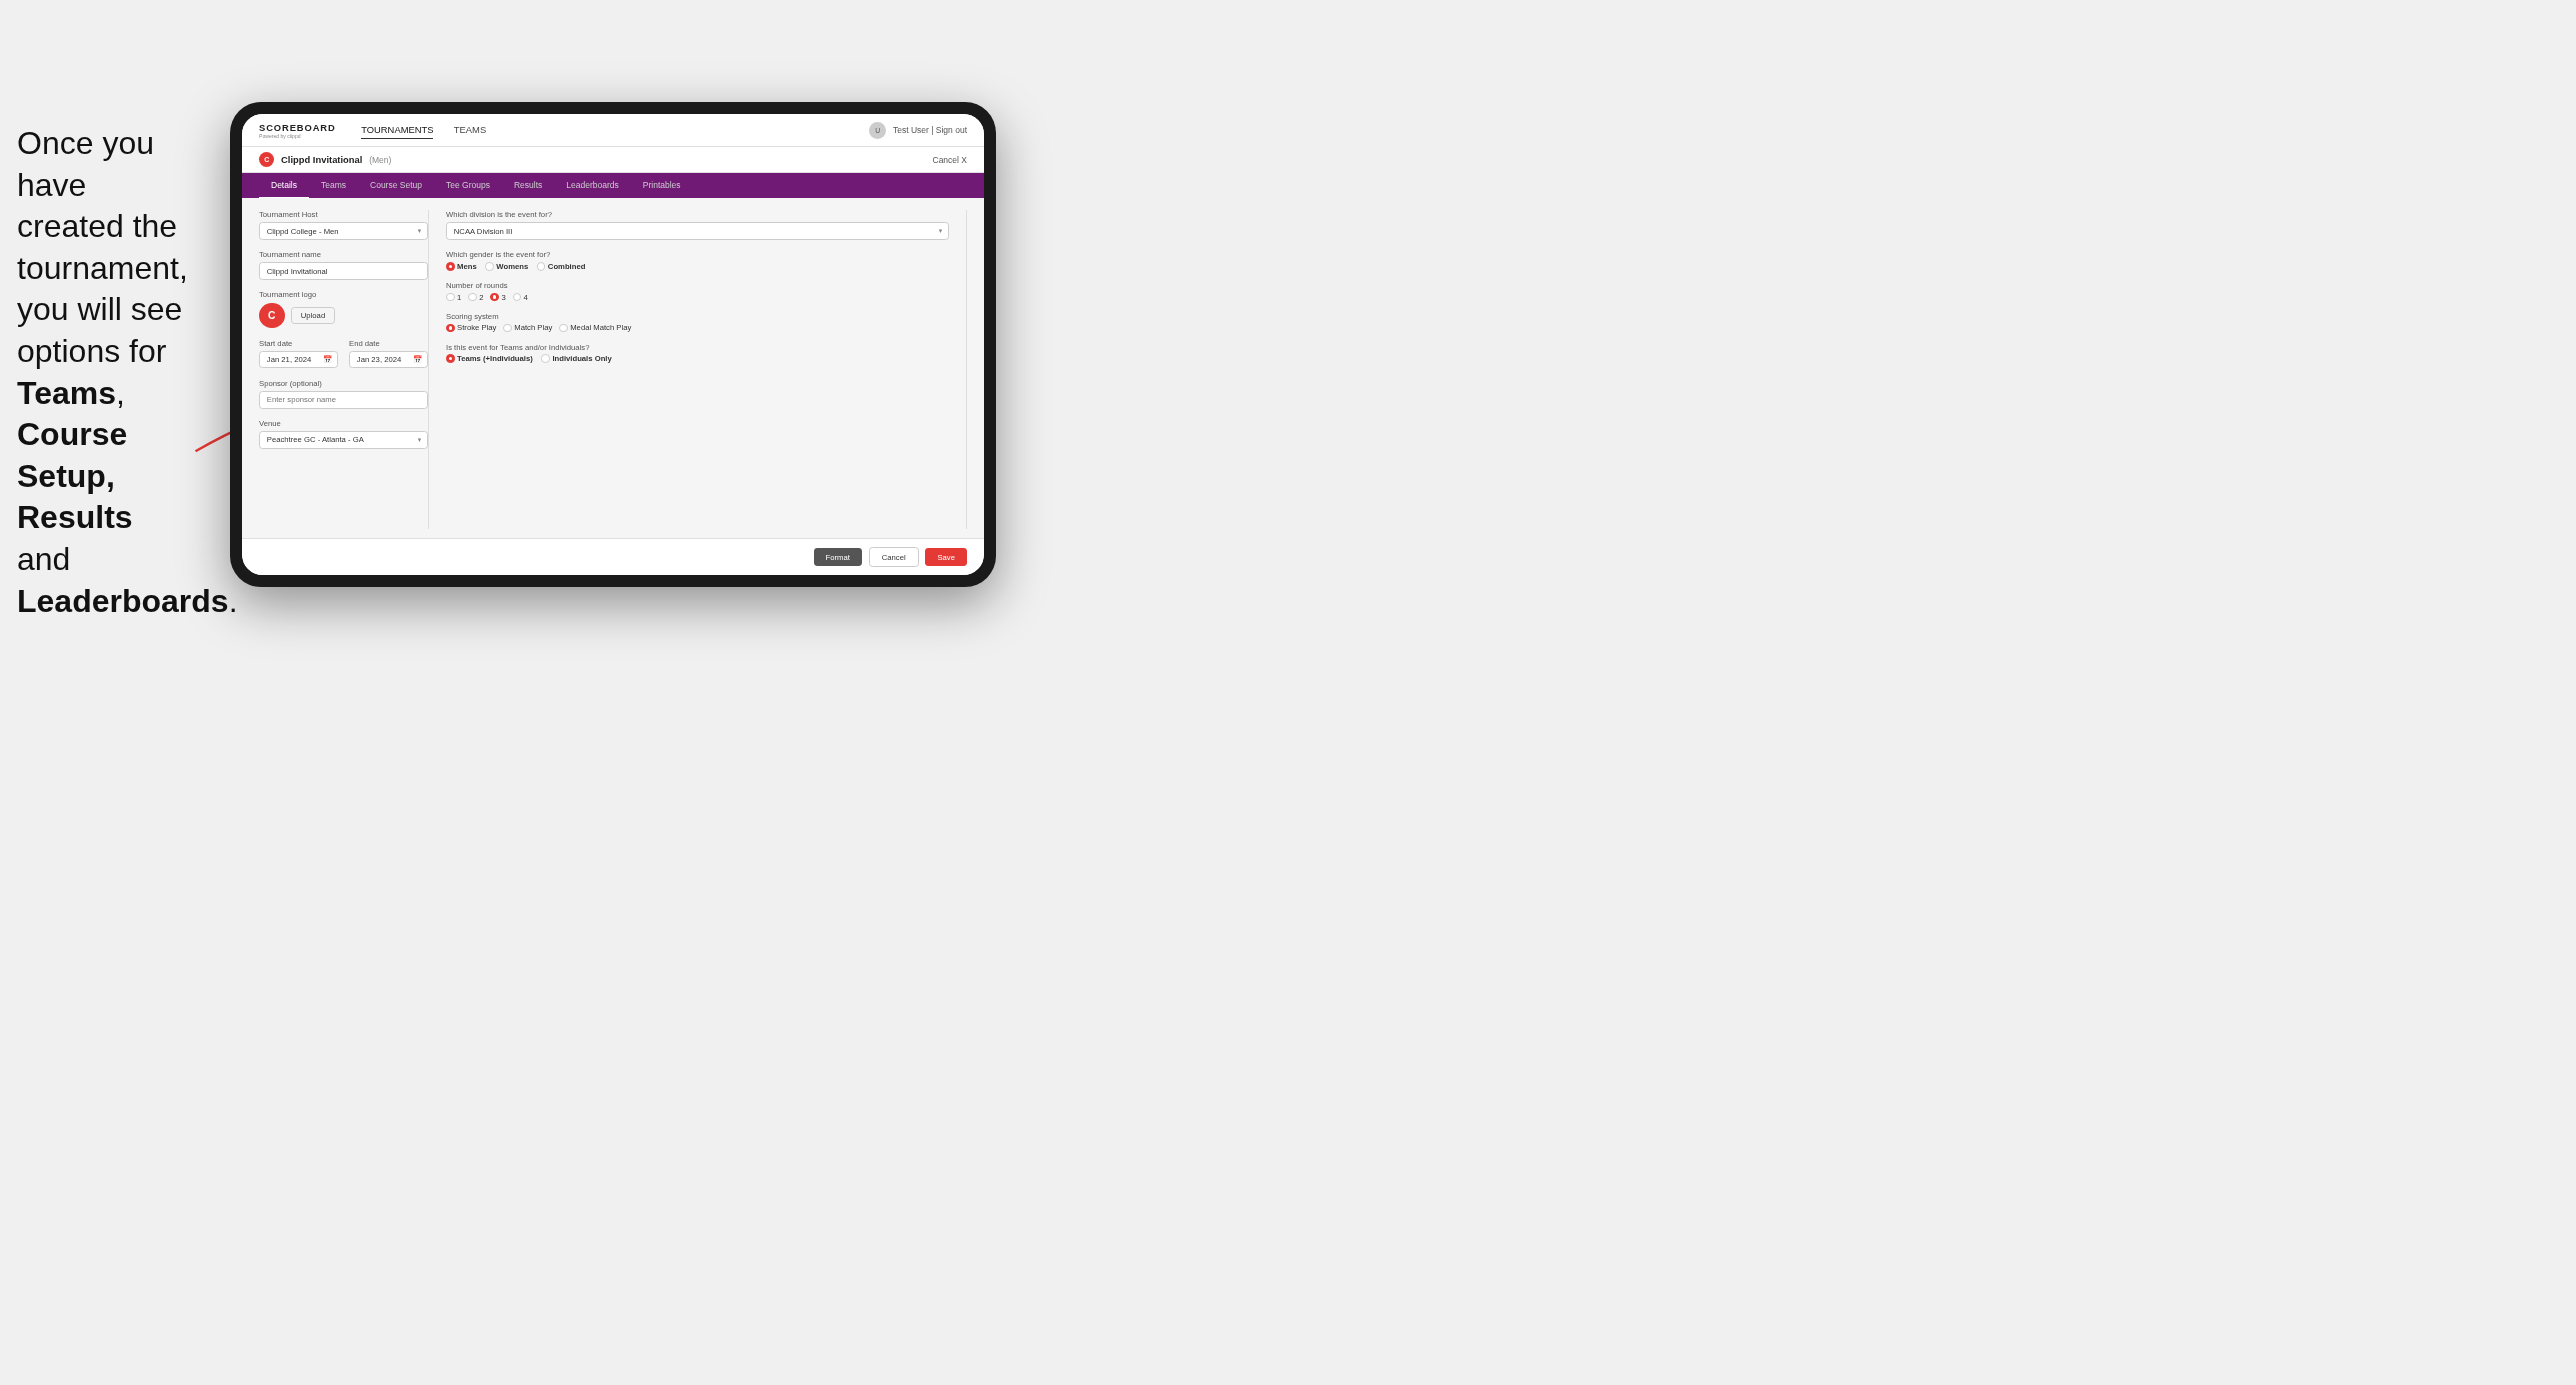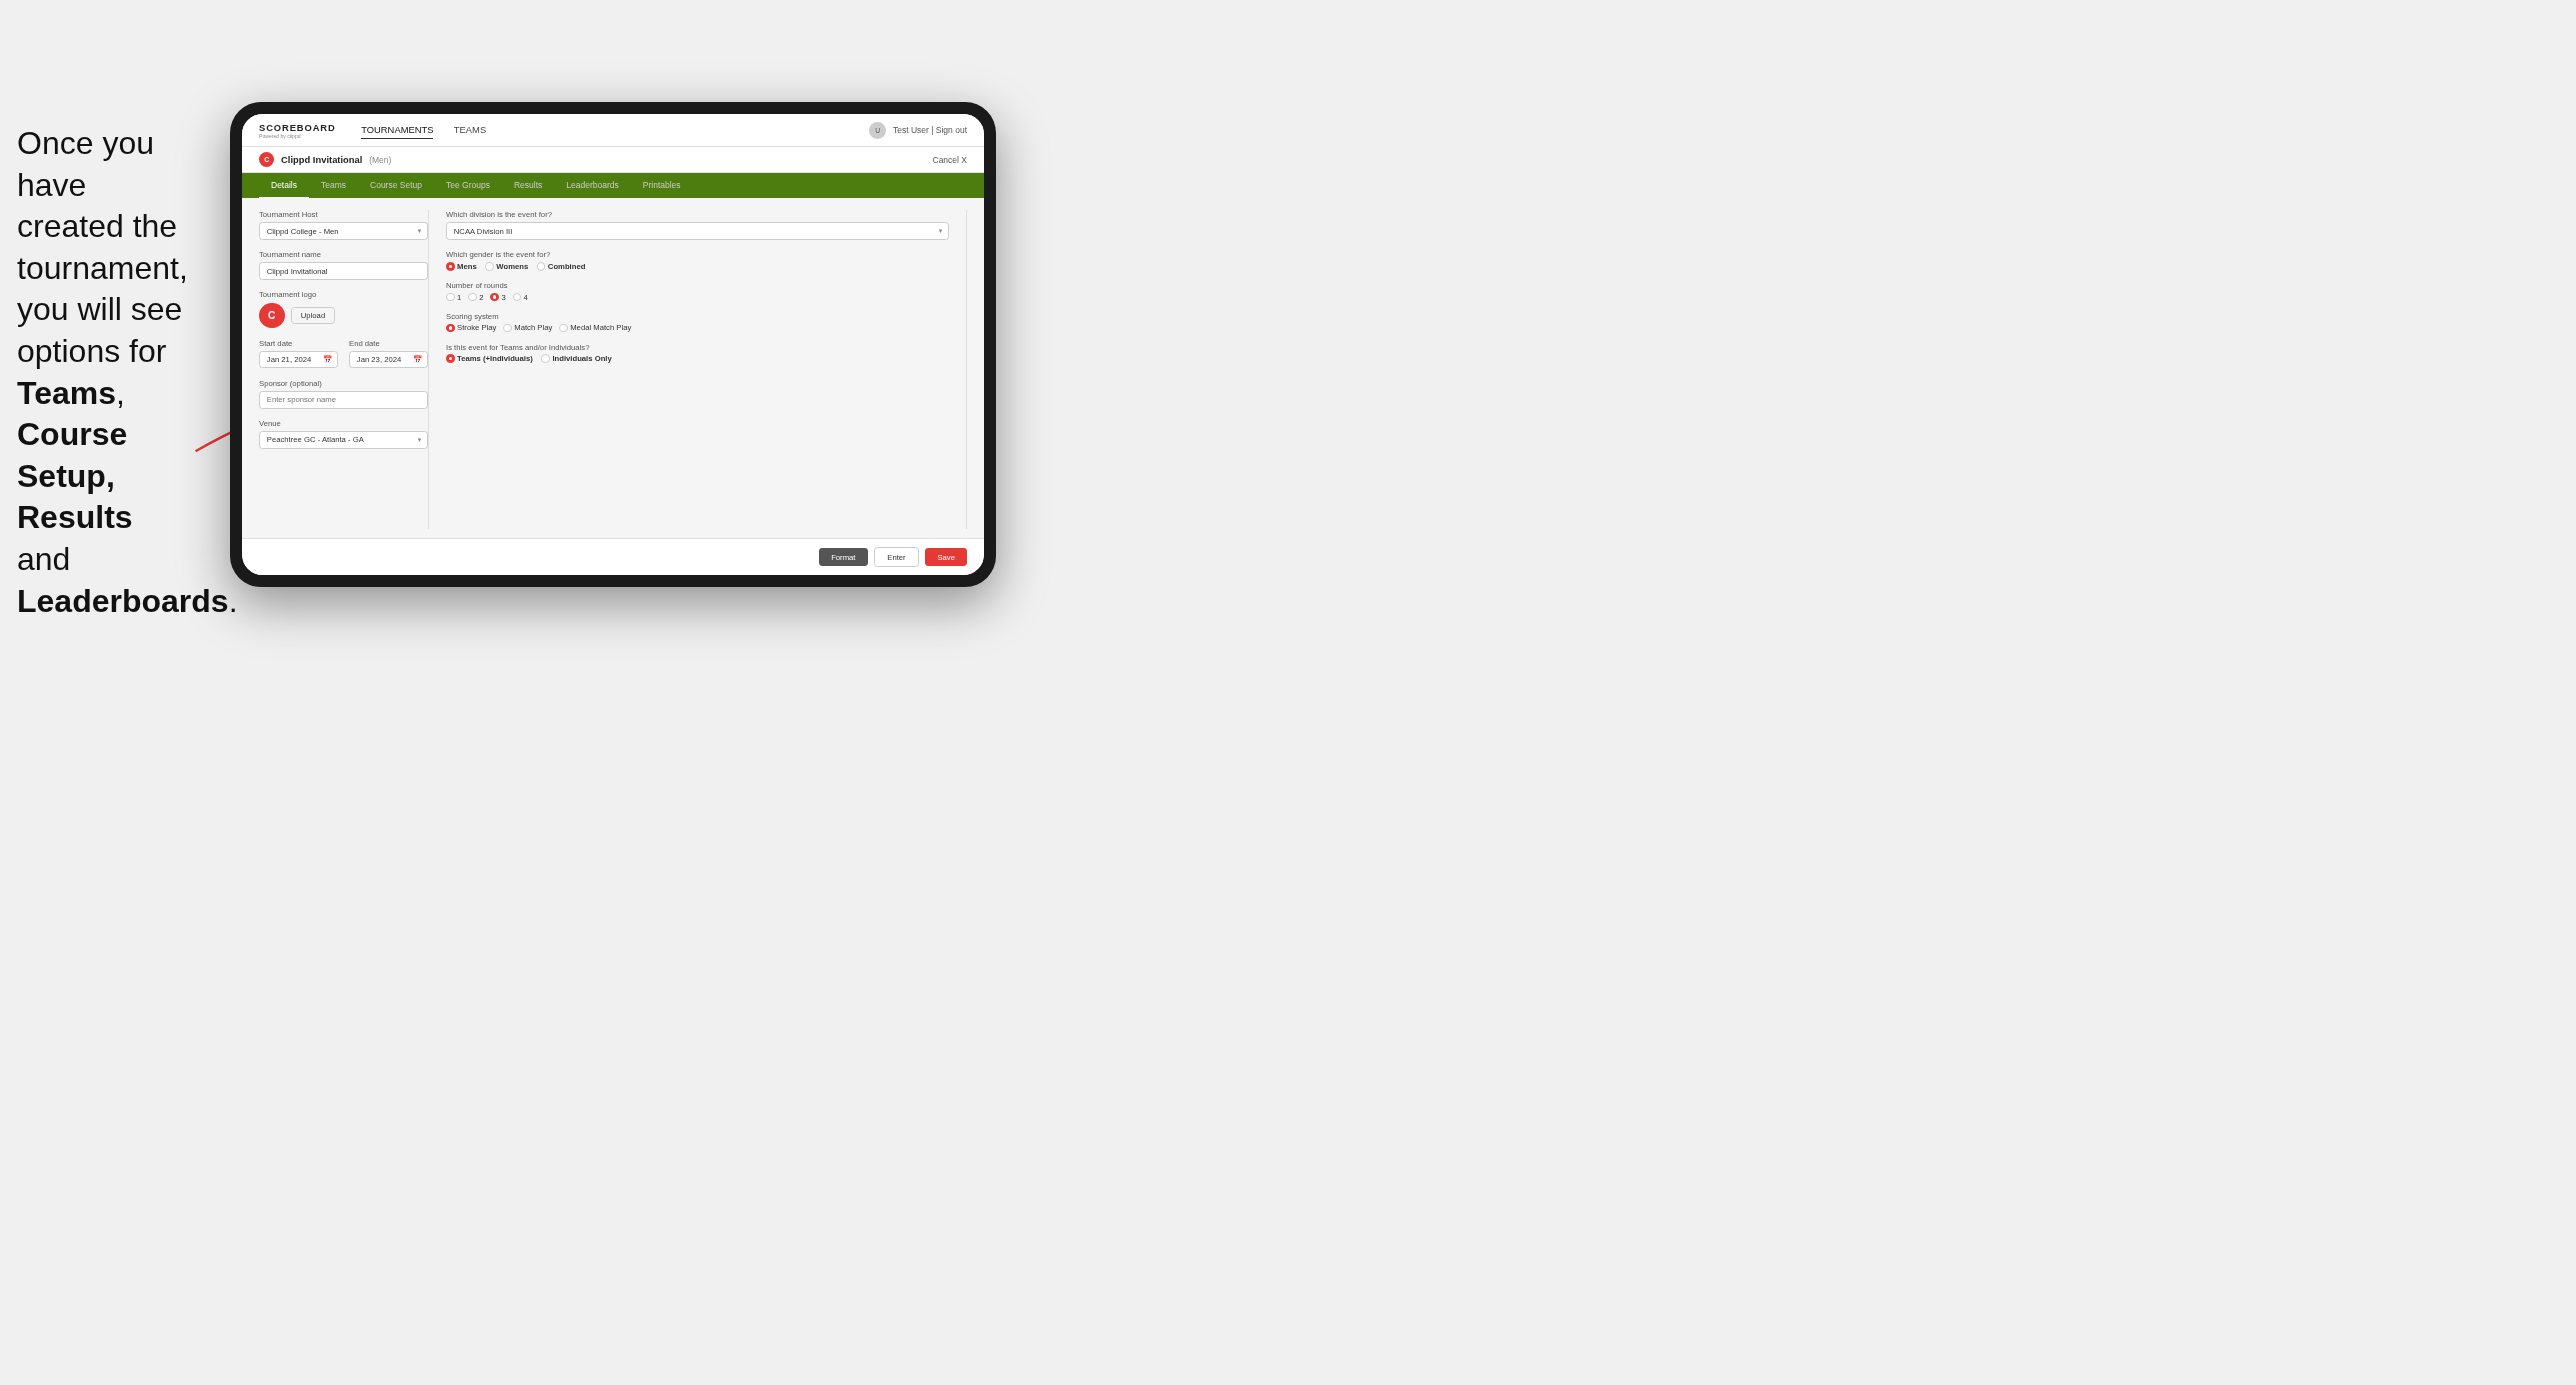--- a/index.html
+++ b/index.html
@@ -149,21 +149,21 @@
       font-size: 8.5px;
     }
     .cancel-btn {
       font-size: 8.5px;
       color: #555;
       cursor: pointer;
     }
 
     
     .tab-bar {
-      background: #4d7c0f;
+      background: #701a75;
       display: flex;
       padding: 0 17px;
     }
     .tab-item {
       padding: 6.8px 12px;
       font-size: 8.5px;
       color: #ccc;
       cursor: pointer;
       border-bottom: 1.7px solid transparent;
     }
@@ -623,19 +623,19 @@
           </div>
         </div>
 
       </div>
 
 
     </div>
 
     <div class="footer-bar">
       <button class="btn-delete">Format</button>
-      <button class="btn-cancel">Enter</button>
+      <button class="btn-cancel">Cancel</button>
       <button class="btn-save">Save</button>
     </div>
 
   </div>
 </div>
 
 
 </body></html>

